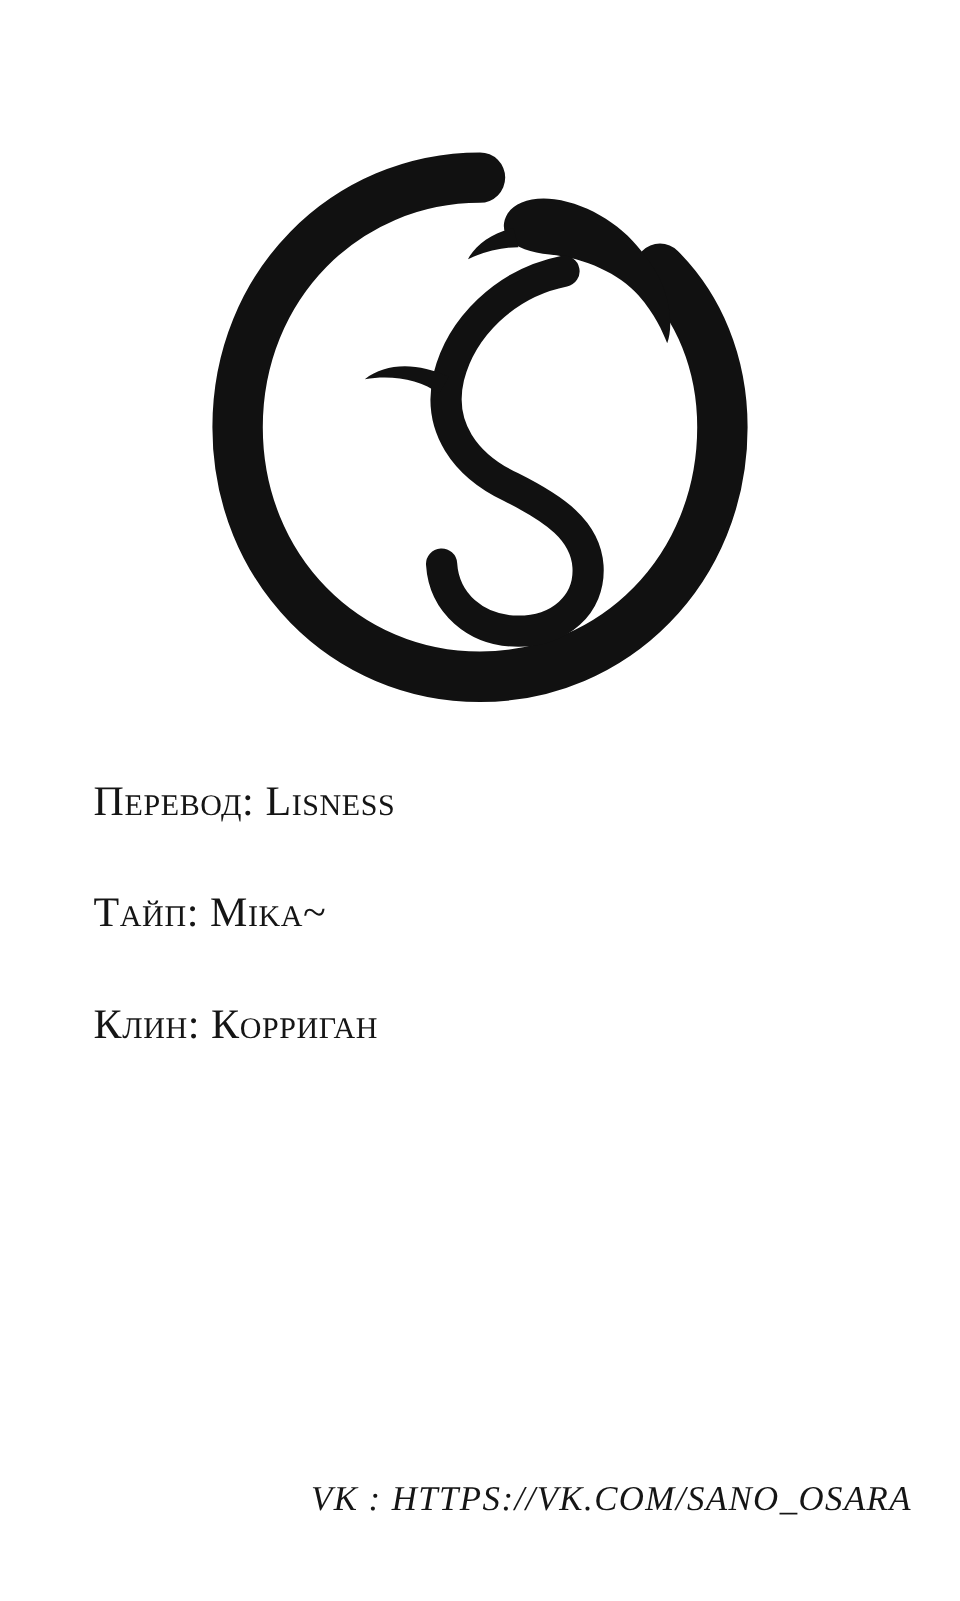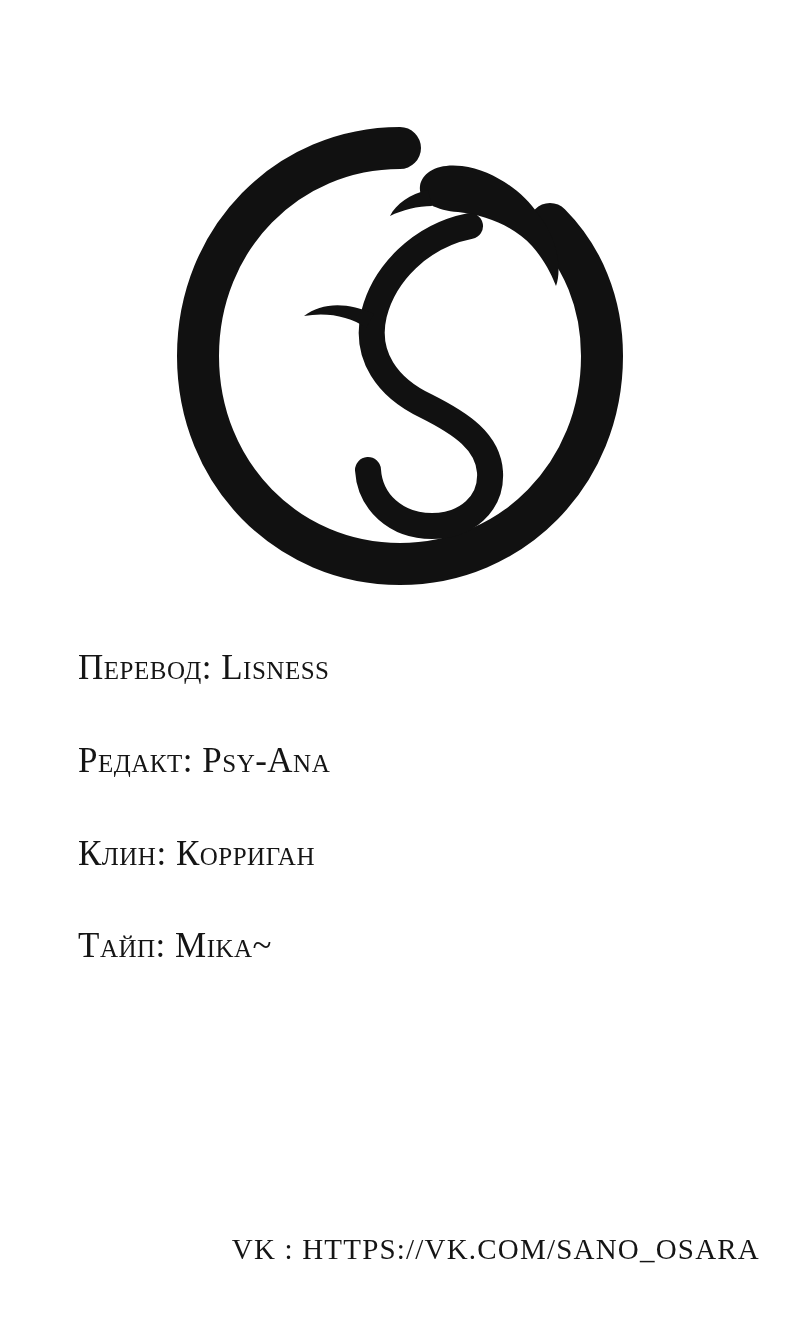--- a/index.html
+++ b/index.html
@@ -56,20 +56,21 @@
     white-space: nowrap;
   }
 
   
   .footer {
     position: absolute;
     left: 0;
     right: 40px;
     bottom: 68px;
     text-align: right;
+    font-style: italic;
   }
   .footer-text {
     display: inline-block;
     font-family: "Liberation Serif", serif;
     font-size: 29px;
     letter-spacing: 1.2px;
     color: #151515;
     font-variant: small-caps;
     text-transform: uppercase;
   }
@@ -108,22 +109,21 @@
                C 226 420, 200 396, 198 364" fill="none" stroke="#111111" stroke-width="26" stroke-linecap="round"></path>
 
       <path d="M204 208
                C 178 196, 152 196, 134 210
                C 156 206, 180 210, 196 222" fill="#111111"></path>
     </svg>
   </div>
 
   <div class="credits">
     <div class="credit-line">Перевод: Lisness</div>
-    <div class="credit-line">Редакт: Psy-ana</div>
+    <div class="credit-line">Тайп: Mika~</div>
     <div class="credit-line">Клин: Корриган</div>
-    <div class="credit-line">Тайп: Mika~</div>
   </div>
 
   <div class="footer">
     <span class="footer-text">VK : HTTPS://VK.COM/SANO_OSARA</span>
   </div>
 
 </div>
 
 </body></html>

